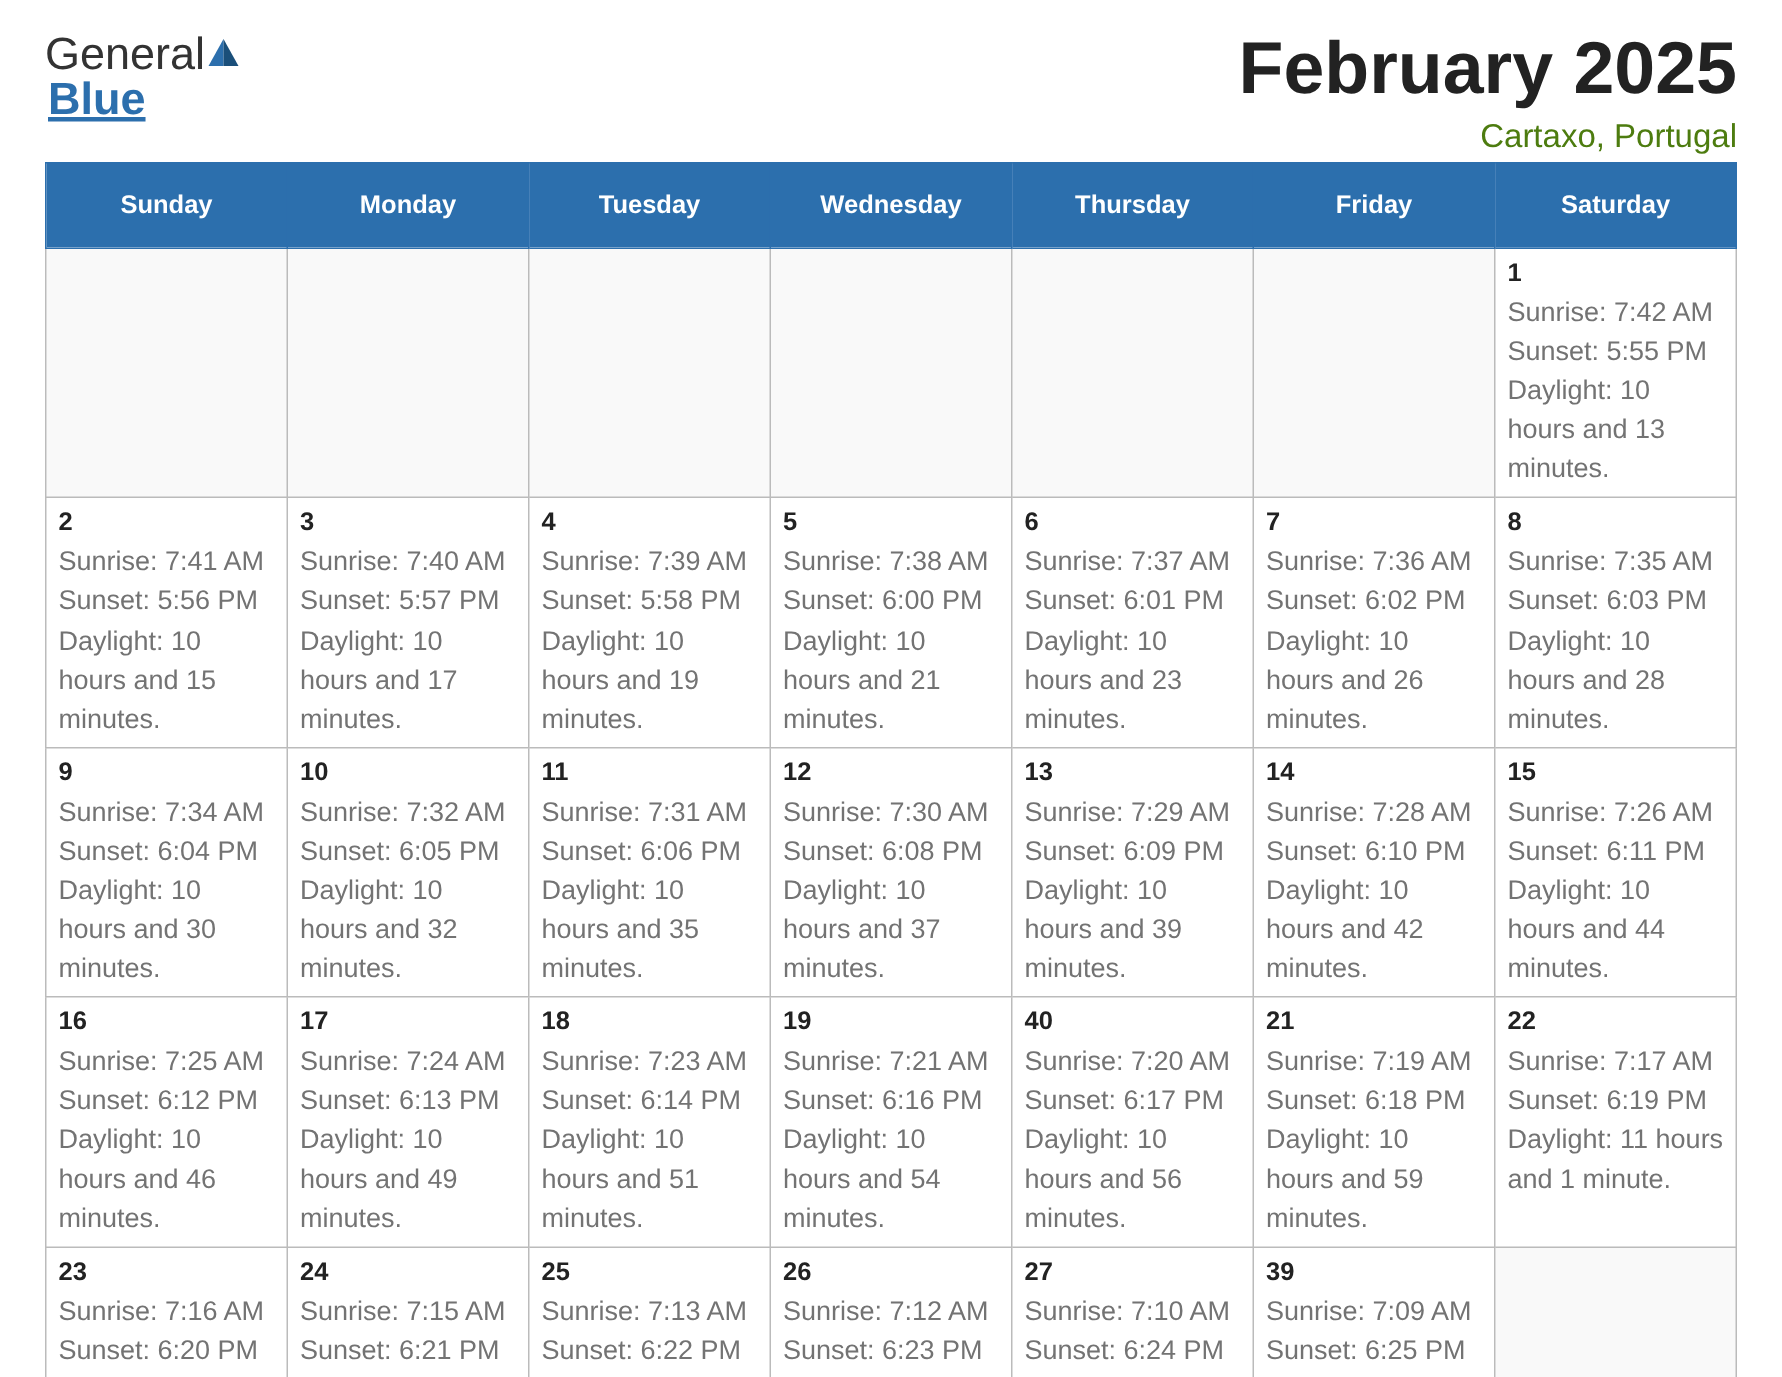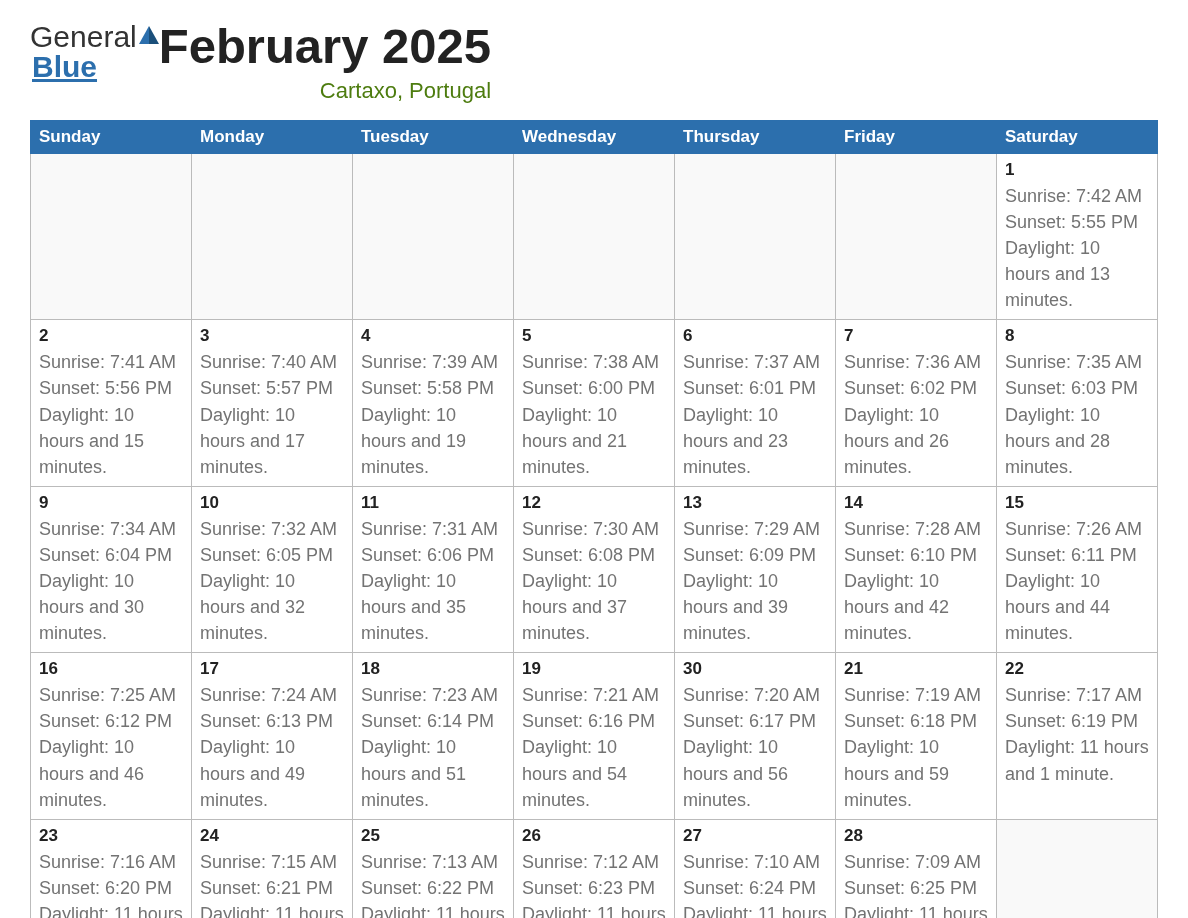--- a/index.html
+++ b/index.html
@@ -6,22 +6,23 @@
     body {
       font-family: Arial, Helvetica, sans-serif;
       background: #fff;
       color: #333;
       width: 1188px;
       min-height: 918px;
       padding: 20px 30px 30px 30px;
     }
     .header {
       display: flex;
+      justify-content: space-between;
       align-items: flex-start;
-      margin-bottom: 16px;
+      margin-bottom: 4px;
     }
     .title-block {
       text-align: right;
     }
     .calendar-title {
       font-size: 49px;
       font-weight: bold;
       color: #222;
       line-height: 1.1;
     }
@@ -33,22 +34,22 @@
     .calendar {
       width: 100%;
       border-collapse: collapse;
       border: 1px solid #aaa;
     }
     .calendar th {
       background-color: #2c6fad;
       color: #fff;
       font-size: 17px;
       font-weight: bold;
-      padding: 6px 8px;
-      text-align: left;
+      padding: 18px 8px;
+      text-align: center;
       border: 1px solid #2c6fad;
     }
     .calendar td {
       vertical-align: top;
       border: 1px solid #bbb;
       padding: 6px 8px;
       width: calc(100% / 7);
       min-height: 110px;
       height: 110px;
     }
@@ -281,21 +282,21 @@
 and 51 minutes.</div>
         </td>
         <td>
           <span class="day-number">19</span>
           <div class="day-info">Sunrise: 7:21 AM
 Sunset: 6:16 PM
 Daylight: 10 hours
 and 54 minutes.</div>
         </td>
         <td>
-          <span class="day-number">30</span>
+          <span class="day-number">40</span>
           <div class="day-info">Sunrise: 7:20 AM
 Sunset: 6:17 PM
 Daylight: 10 hours
 and 56 minutes.</div>
         </td>
         <td>
           <span class="day-number">21</span>
           <div class="day-info">Sunrise: 7:19 AM
 Sunset: 6:18 PM
 Daylight: 10 hours
@@ -339,21 +340,21 @@
 and 11 minutes.</div>
         </td>
         <td>
           <span class="day-number">27</span>
           <div class="day-info">Sunrise: 7:10 AM
 Sunset: 6:24 PM
 Daylight: 11 hours
 and 13 minutes.</div>
         </td>
         <td>
-          <span class="day-number">28</span>
+          <span class="day-number">39</span>
           <div class="day-info">Sunrise: 7:09 AM
 Sunset: 6:25 PM
 Daylight: 11 hours
 and 16 minutes.</div>
         </td>
         <td class="empty-cell"></td>
       </tr>
     </tbody>
 </table>
 

